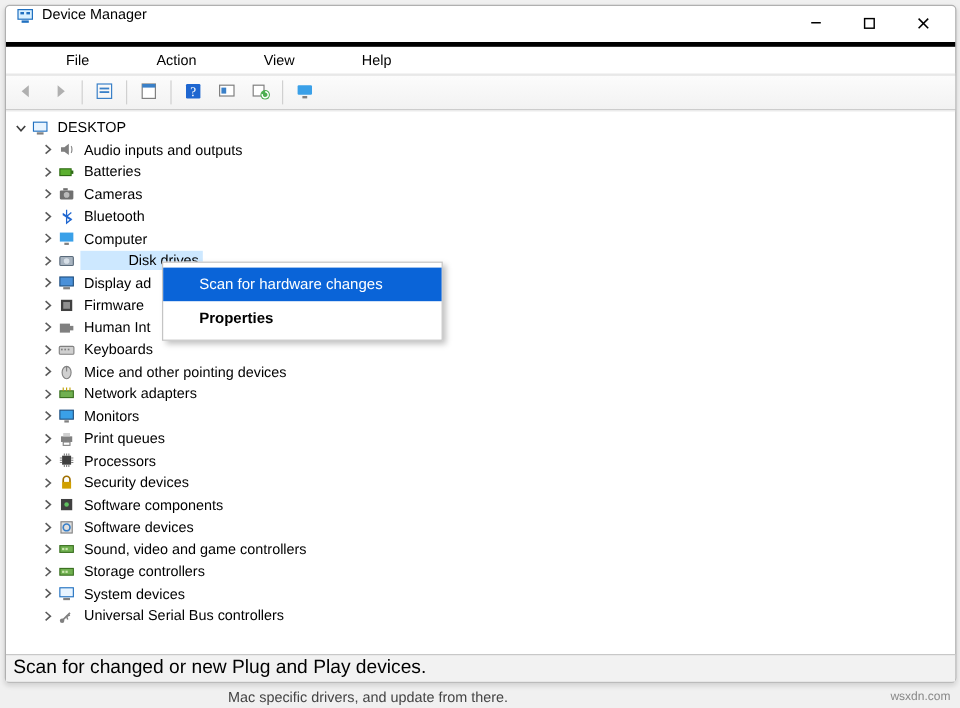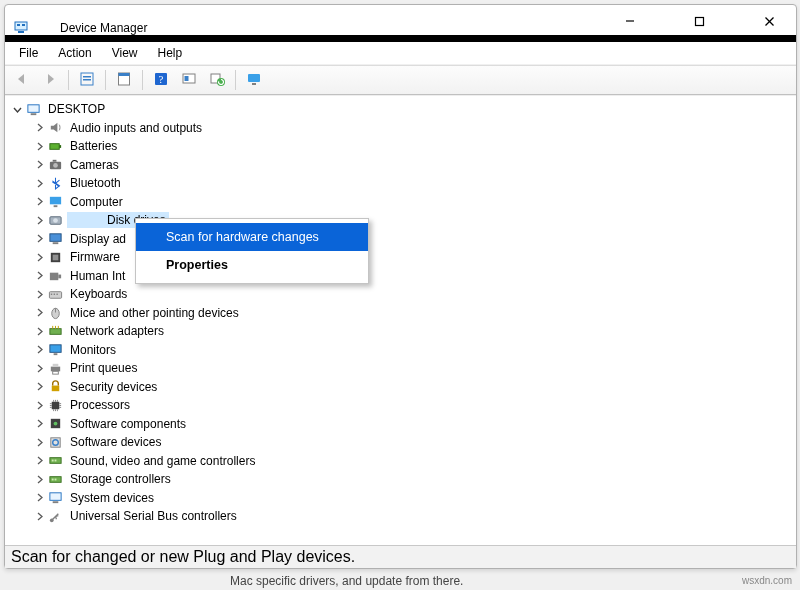--- a/index.html
+++ b/index.html
@@ -22,24 +22,23 @@
     border: 1px solid #b0b0b0;
     border-radius: 4px;
     box-shadow: 0 2px 4px rgba(0,0,0,.12);
     display: flex;
     flex-direction: column;
   }
   
   .titlebar {
     height: 30px;
     display: flex;
-    align-items: flex-end;
+    align-items: flex-start;
     padding: 0 4px 0 8px;
-    border-bottom: 7px solid #000000;
-    gap: 25px;
+    border-bottom: 4px solid #000000;
   }
   .titlebar .app-icon {
     width: 16px; height: 16px; margin-right: 6px;
     display: flex; align-items: center; justify-content: center;
   }
   .titlebar .title { flex: 1; font-size: 12px; }
   .winbtn {
     width: 45px; height: 28px;
     display: flex; align-items: center; justify-content: center;
     color: #000;
@@ -50,21 +49,21 @@
   
   .menubar {
     height: 22px;
     display: flex;
     align-items: center;
     padding: 0 6px;
     gap: 4px;
     font-size: 12px;
     border-bottom: 1px solid #f0f0f0;
   }
-  .menubar span { padding: 2px 8px; }
+  .menubar span { padding: 2px 8px; margin-left: 36px; }
   
   .toolbar {
     height: 28px;
     border-top: 1px solid #dcdcdc;
     border-bottom: 1px solid #c0c0c0;
     background: linear-gradient(#fcfcfc,#f2f2f2);
     display: flex;
     align-items: center;
     padding: 0 4px;
     gap: 2px;
@@ -145,21 +144,20 @@
     position: absolute;
     right: 8px; bottom: 4px;
     font-size: 10px;
     color: #888;
   }
   .under-text {
     position: absolute;
     left: 190px; bottom: 2px;
     font-size: 12px;
     color: #444;
-    margin-left: 40px;
   }
 </style>
 </head>
 <body>
 
 <div class="under-text">Mac specific drivers, and update from there.</div>
 <div class="watermark">wsxdn.com</div>
 
 <div class="window">
 
@@ -469,39 +467,39 @@
           <span class="lbl">Print queues</span>
         </div>
         <div class="row indent1">
           <span class="chevron">
             <svg viewBox="0 0 9 9">
               <path d="M3 1 L7 4.5 L3 8" fill="none" stroke="#5a5a5a" stroke-width="1.3"></path>
             </svg>
           </span>
           <span class="ic">
             <svg viewBox="0 0 16 16">
+              <rect x="4" y="4" width="8" height="8" fill="#404040"></rect>
+              <path d="M2 6h2M2 8h2M2 10h2M12 6h2M12 8h2M12 10h2M6 2v2M8 2v2M10 2v2M6 12v2M8 12v2M10 12v2" stroke="#808080"></path>
+            </svg>
+          </span>
+          <span class="lbl">Processors</span>
+        </div>
+        <div class="row indent1">
+          <span class="chevron">
+            <svg viewBox="0 0 9 9">
+              <path d="M3 1 L7 4.5 L3 8" fill="none" stroke="#5a5a5a" stroke-width="1.3"></path>
+            </svg>
+          </span>
+          <span class="ic">
+            <svg viewBox="0 0 16 16">
               <rect x="4" y="7" width="8" height="6" fill="#d0a000"></rect>
               <path d="M5 7V5a3 3 0 0 1 6 0v2" stroke="#a07000" fill="none" stroke-width="1.5"></path>
             </svg>
           </span>
           <span class="lbl">Security devices</span>
-        </div>
-        <div class="row indent1">
-          <span class="chevron">
-            <svg viewBox="0 0 9 9">
-              <path d="M3 1 L7 4.5 L3 8" fill="none" stroke="#5a5a5a" stroke-width="1.3"></path>
-            </svg>
-          </span>
-          <span class="ic">
-            <svg viewBox="0 0 16 16">
-              <rect x="4" y="4" width="8" height="8" fill="#404040"></rect>
-              <path d="M2 6h2M2 8h2M2 10h2M12 6h2M12 8h2M12 10h2M6 2v2M8 2v2M10 2v2M6 12v2M8 12v2M10 12v2" stroke="#808080"></path>
-            </svg>
-          </span>
-          <span class="lbl">Processors</span>
         </div>
         <div class="row indent1">
           <span class="chevron">
             <svg viewBox="0 0 9 9">
               <path d="M3 1 L7 4.5 L3 8" fill="none" stroke="#5a5a5a" stroke-width="1.3"></path>
             </svg>
           </span>
           <span class="ic">
             <svg viewBox="0 0 16 16">
               <rect x="3" y="3" width="10" height="10" fill="#404040"></rect>

